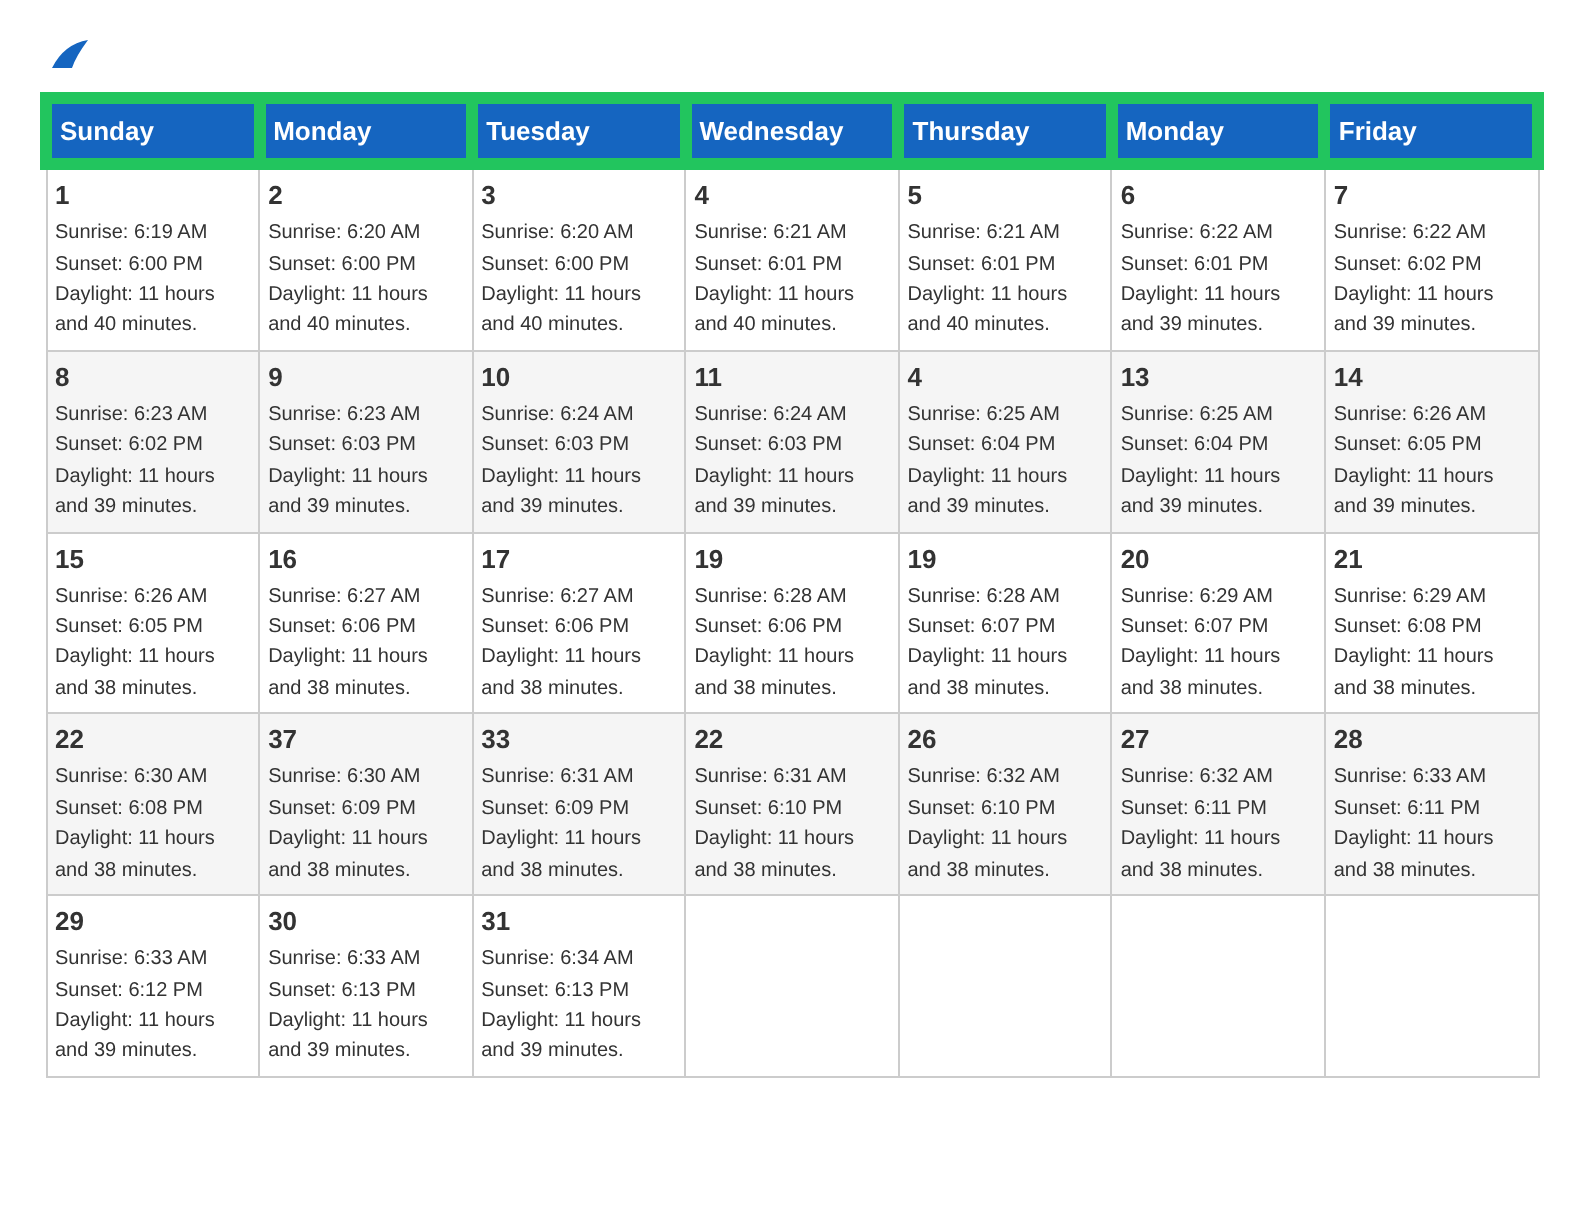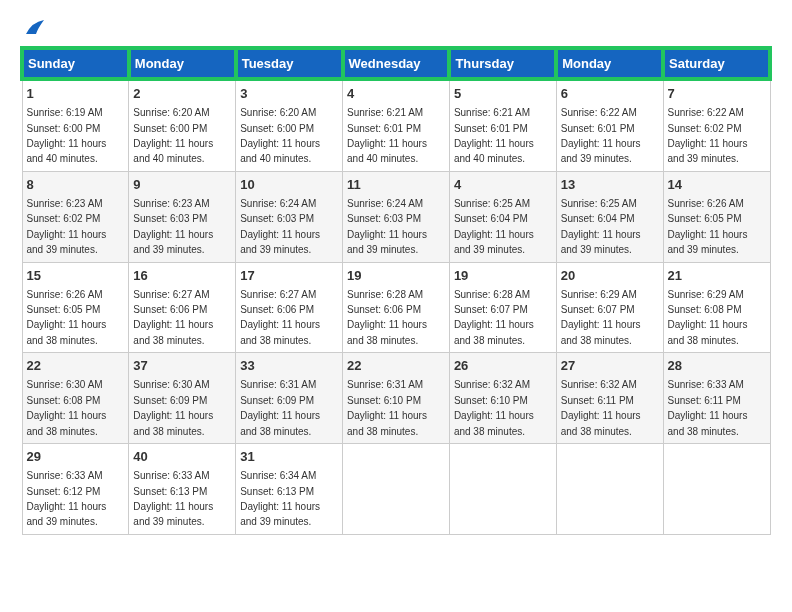--- a/index.html
+++ b/index.html
@@ -38,21 +38,21 @@
       border-collapse: collapse;
       font-size: 11px;
     }
     thead tr th {
       background-color: #1565c0;
       color: #fff;
       padding: 6px 4px;
       text-align: left;
       font-size: 13px;
       font-weight: bold;
-      border: 4px solid #22c55e;
+      border: 6px solid #22c55e;
     }
     tbody tr td {
       border: 1px solid #ccc;
       padding: 4px 4px;
       vertical-align: top;
       width: calc(100% / 7);
       min-height: 70px;
       background: #fff;
       color: #333;
       line-height: 1.4;
@@ -114,21 +114,21 @@
 
 <table>
   <thead>
     <tr id="header-row">
     <th>Sunday</th>
         <th>Monday</th>
         <th>Tuesday</th>
         <th>Wednesday</th>
         <th>Thursday</th>
         <th>Monday</th>
-        <th>Saturday</th>
+        <th>Friday</th>
       </tr>
   </thead>
   <tbody id="calendar-body">
   <tr>
         <td><span class="day-num">1</span><span class="day-info">Sunrise: 6:19 AM<br>Sunset: 6:00 PM<br>Daylight: 11 hours and 40 minutes.</span></td>
         <td><span class="day-num">2</span><span class="day-info">Sunrise: 6:20 AM<br>Sunset: 6:00 PM<br>Daylight: 11 hours and 40 minutes.</span></td>
         <td><span class="day-num">3</span><span class="day-info">Sunrise: 6:20 AM<br>Sunset: 6:00 PM<br>Daylight: 11 hours and 40 minutes.</span></td>
         <td><span class="day-num">4</span><span class="day-info">Sunrise: 6:21 AM<br>Sunset: 6:01 PM<br>Daylight: 11 hours and 40 minutes.</span></td>
         <td><span class="day-num">5</span><span class="day-info">Sunrise: 6:21 AM<br>Sunset: 6:01 PM<br>Daylight: 11 hours and 40 minutes.</span></td>
         <td><span class="day-num">6</span><span class="day-info">Sunrise: 6:22 AM<br>Sunset: 6:01 PM<br>Daylight: 11 hours and 39 minutes.</span></td>
@@ -156,21 +156,21 @@
         <td><span class="day-num">22</span><span class="day-info">Sunrise: 6:30 AM<br>Sunset: 6:08 PM<br>Daylight: 11 hours and 38 minutes.</span></td>
         <td><span class="day-num">37</span><span class="day-info">Sunrise: 6:30 AM<br>Sunset: 6:09 PM<br>Daylight: 11 hours and 38 minutes.</span></td>
         <td><span class="day-num">33</span><span class="day-info">Sunrise: 6:31 AM<br>Sunset: 6:09 PM<br>Daylight: 11 hours and 38 minutes.</span></td>
         <td><span class="day-num">22</span><span class="day-info">Sunrise: 6:31 AM<br>Sunset: 6:10 PM<br>Daylight: 11 hours and 38 minutes.</span></td>
         <td><span class="day-num">26</span><span class="day-info">Sunrise: 6:32 AM<br>Sunset: 6:10 PM<br>Daylight: 11 hours and 38 minutes.</span></td>
         <td><span class="day-num">27</span><span class="day-info">Sunrise: 6:32 AM<br>Sunset: 6:11 PM<br>Daylight: 11 hours and 38 minutes.</span></td>
         <td><span class="day-num">28</span><span class="day-info">Sunrise: 6:33 AM<br>Sunset: 6:11 PM<br>Daylight: 11 hours and 38 minutes.</span></td>
       </tr>
       <tr>
         <td><span class="day-num">29</span><span class="day-info">Sunrise: 6:33 AM<br>Sunset: 6:12 PM<br>Daylight: 11 hours and 39 minutes.</span></td>
-        <td><span class="day-num">40</span><span class="day-info">Sunrise: 6:33 AM<br>Sunset: 6:13 PM<br>Daylight: 11 hours and 39 minutes.</span></td>
+        <td><span class="day-num">30</span><span class="day-info">Sunrise: 6:33 AM<br>Sunset: 6:13 PM<br>Daylight: 11 hours and 39 minutes.</span></td>
         <td><span class="day-num">31</span><span class="day-info">Sunrise: 6:34 AM<br>Sunset: 6:13 PM<br>Daylight: 11 hours and 39 minutes.</span></td>
         <td class="empty-cell"></td>
         <td class="empty-cell"></td>
         <td class="empty-cell"></td>
         <td class="empty-cell"></td>
       </tr>
     </tbody>
 </table>
 
 </body></html>

